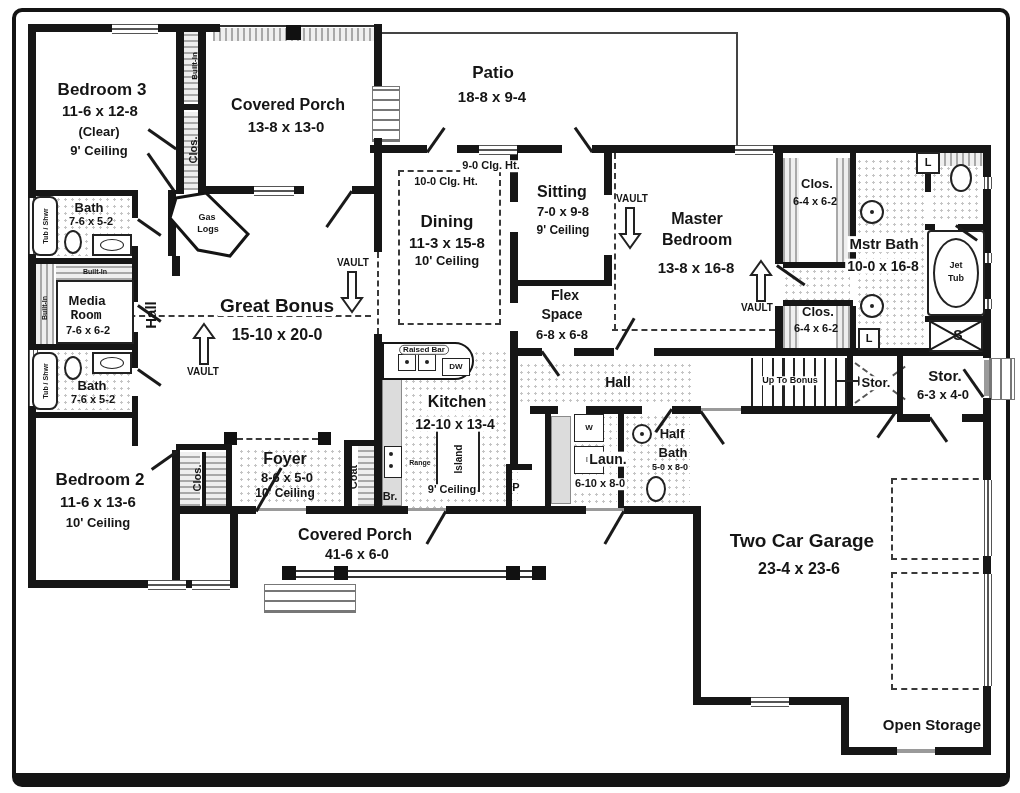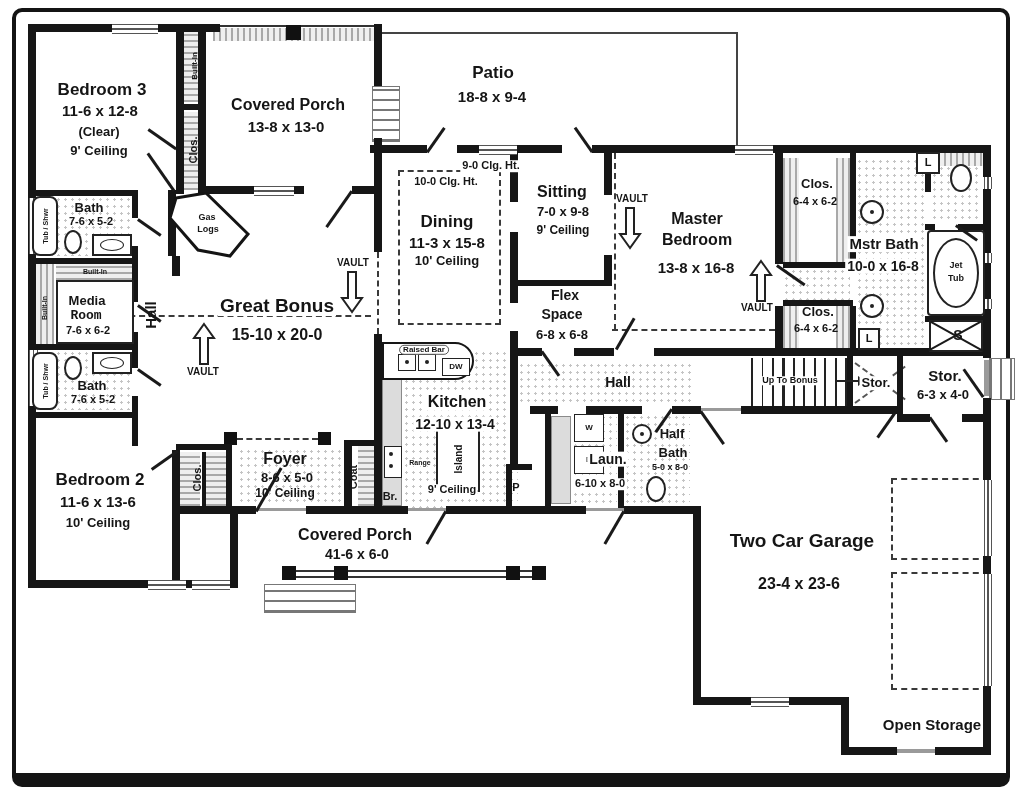--- a/index.html
+++ b/index.html
@@ -379,15 +379,15 @@
   <div class="label s14 bgw" style="left:608px;top:459px;">Laun.</div>
   <div class="label s11 bgw" style="left:600px;top:484px;">6-10 x 8-0</div>
   <div class="label s13" style="left:672px;top:434px;">Half</div>
   <div class="label s13" style="left:673px;top:453px;">Bath</div>
   <div class="label s9" style="left:670px;top:468px;">5-0 x 8-0</div>
   <div class="label s9 bgw" style="left:790px;top:381px;">Up To Bonus</div>
   <div class="label s13 bgw" style="left:876px;top:383px;">Stor.</div>
   <div class="label s15" style="left:945px;top:376px;">Stor.</div>
   <div class="label s13" style="left:943px;top:395px;">6-3 x 4-0</div>
   <div class="label s18" style="left:802px;top:541px;">Two Car Garage</div>
-  <div class="label s16" style="left:799px;top:569px;margin-top:15px;">23-4 x 23-6</div>
+  <div class="label s16" style="left:799px;top:569px;">23-4 x 23-6</div>
   <div class="label s15" style="left:916px;top:725px;margin-left:16px;">Open Storage</div>
 </div>
 
 </body></html>

